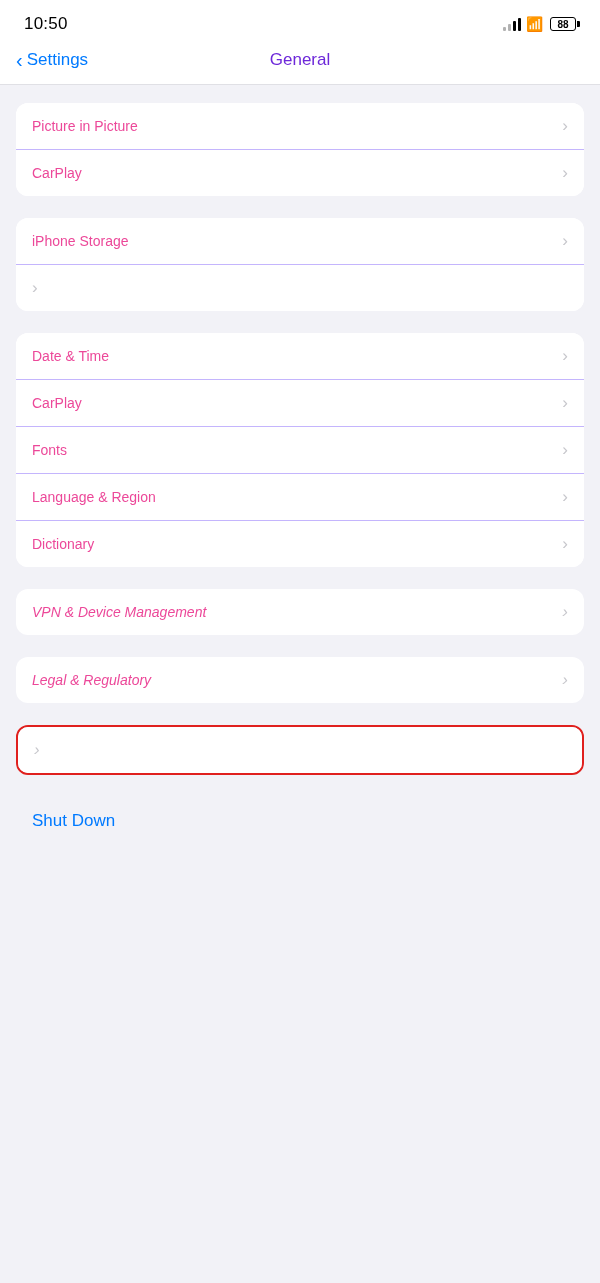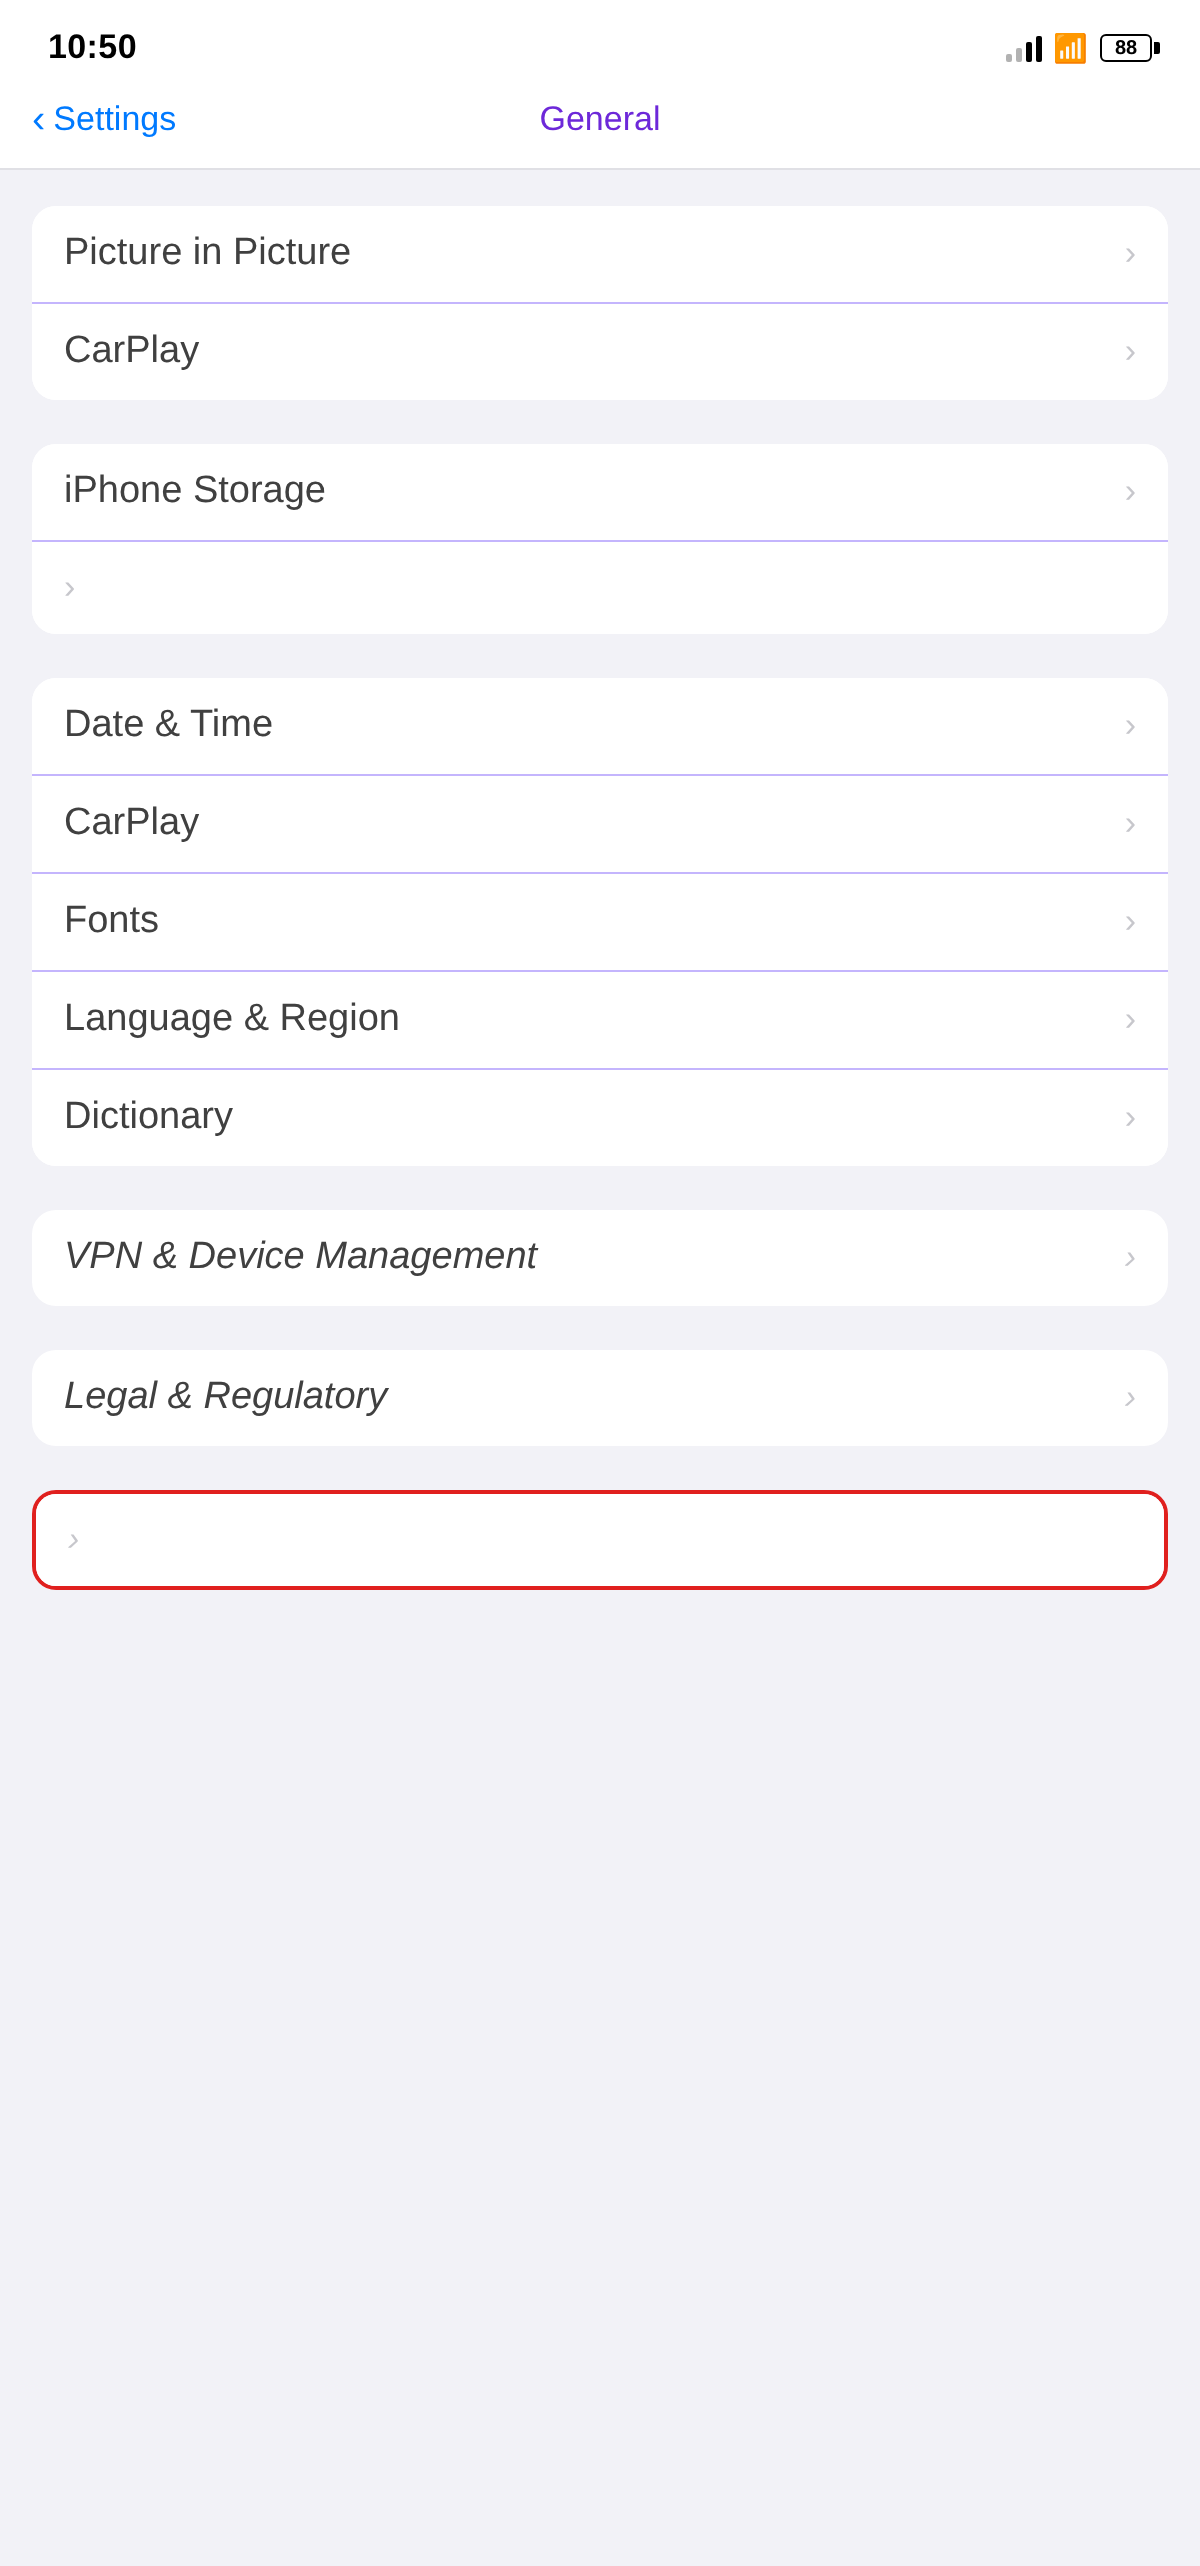--- a/index.html
+++ b/index.html
@@ -16,21 +16,21 @@
     
     .status-bar {
       display: flex;
       justify-content: space-between;
       align-items: center;
       padding: 14px 24px 8px 24px;
       background: #fff;
     }
     .status-time {
       font-size: 17px;
-      font-weight: 700;
+      font-weight: 400;
       letter-spacing: 0.2px;
     }
     .status-icons {
       display: flex;
       align-items: center;
       gap: 6px;
     }
     .signal-bars {
       display: flex;
       align-items: flex-end;
@@ -133,22 +133,22 @@
       padding: 13px 16px;
       cursor: pointer;
       background: #fff;
       min-height: 46px;
     }
     .setting-row + .setting-row {
       border-top: 1px solid #c4b5fd;
       text-align: right;
     }
     .setting-row-label {
-      font-size: 19px;
-      color: #404040;
+      font-size: 14px;
+      color: #ec4899;
     }
     .setting-row-chevron {
       color: #c7c7cc;
       font-size: 17px;
       font-weight: 500;
     }
 
     
     .single-group .setting-row {
       border-top: none;
@@ -254,14 +254,17 @@
       <span class="setting-row-chevron">›</span>
     </div>
   </div>
 
   <div class="section-group single-group highlighted">
     <div class="setting-row">
       <span class="setting-row-chevron">›</span>
     </div>
   </div>
 
+  <div class="shutdown-row">
+    <span class="shutdown-label">Shut Down</span>
+  </div>
 
 </div>
 
 </body></html>

